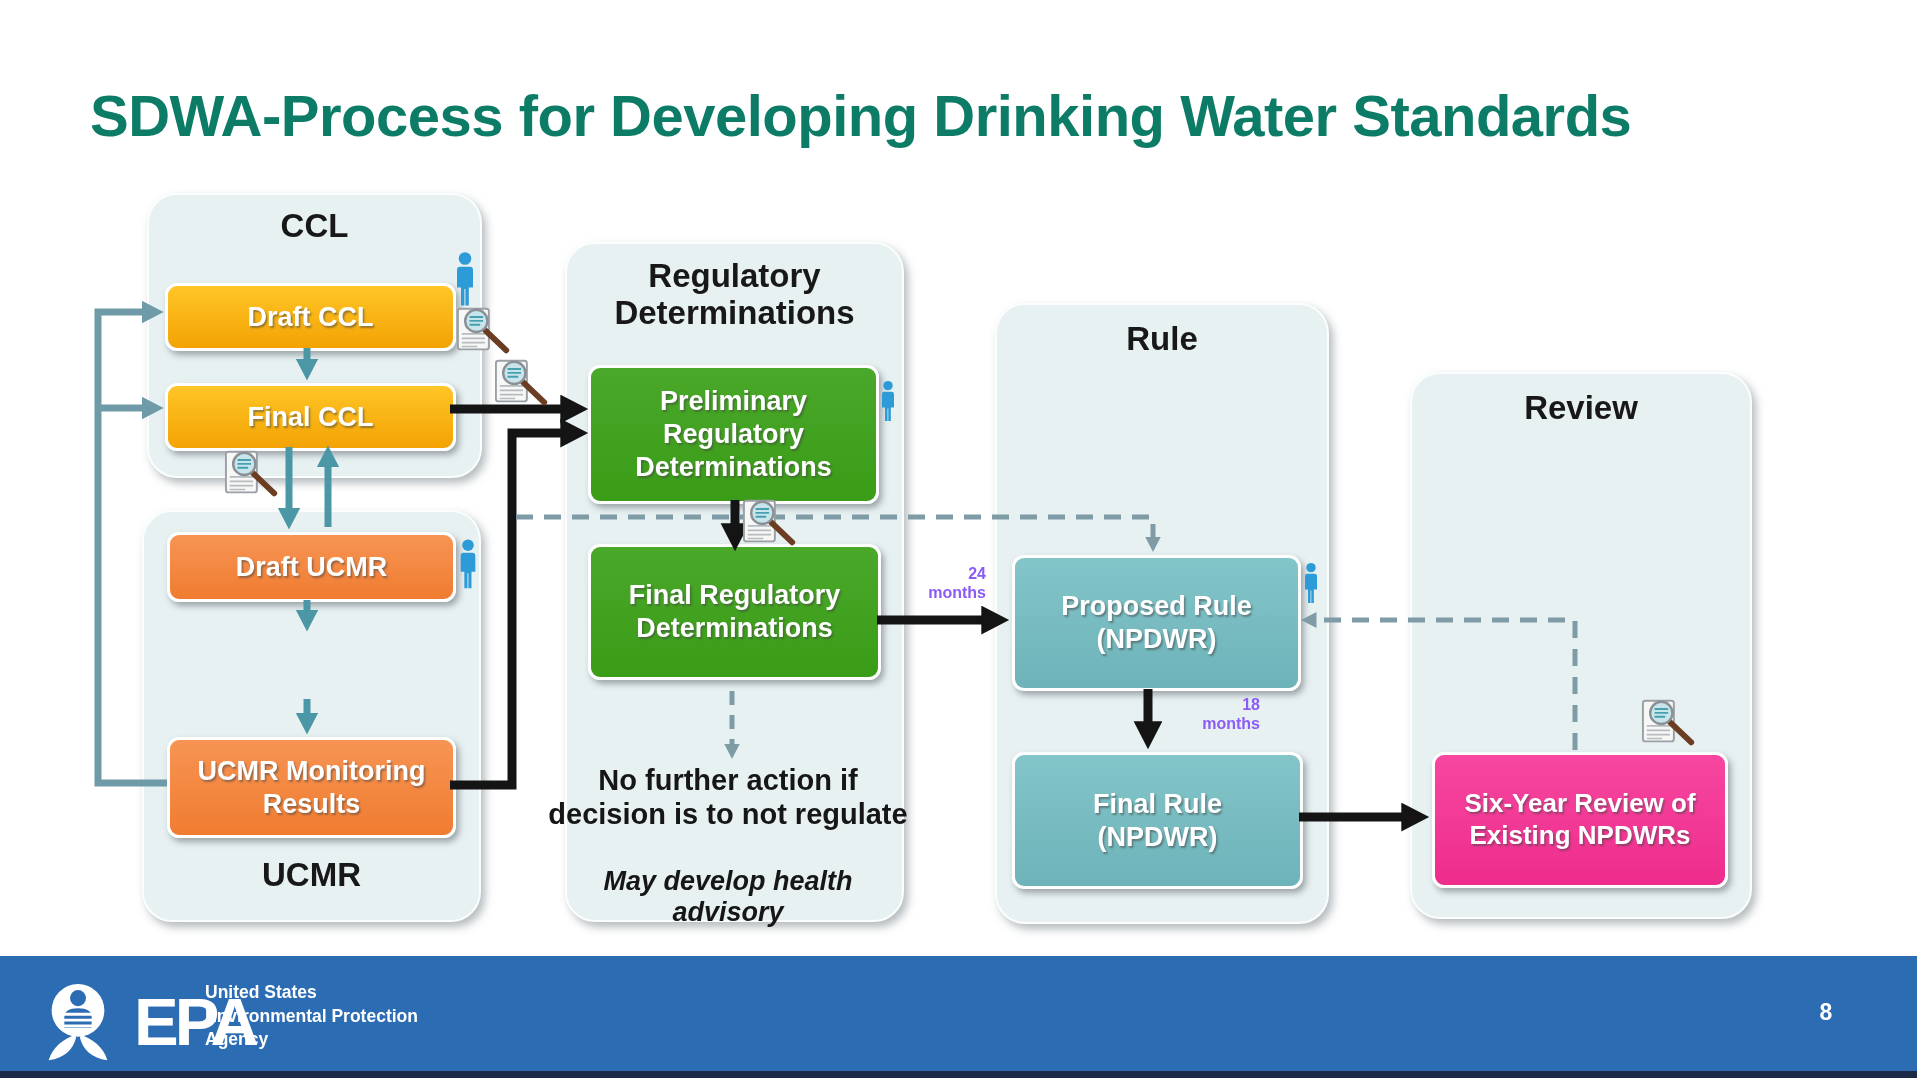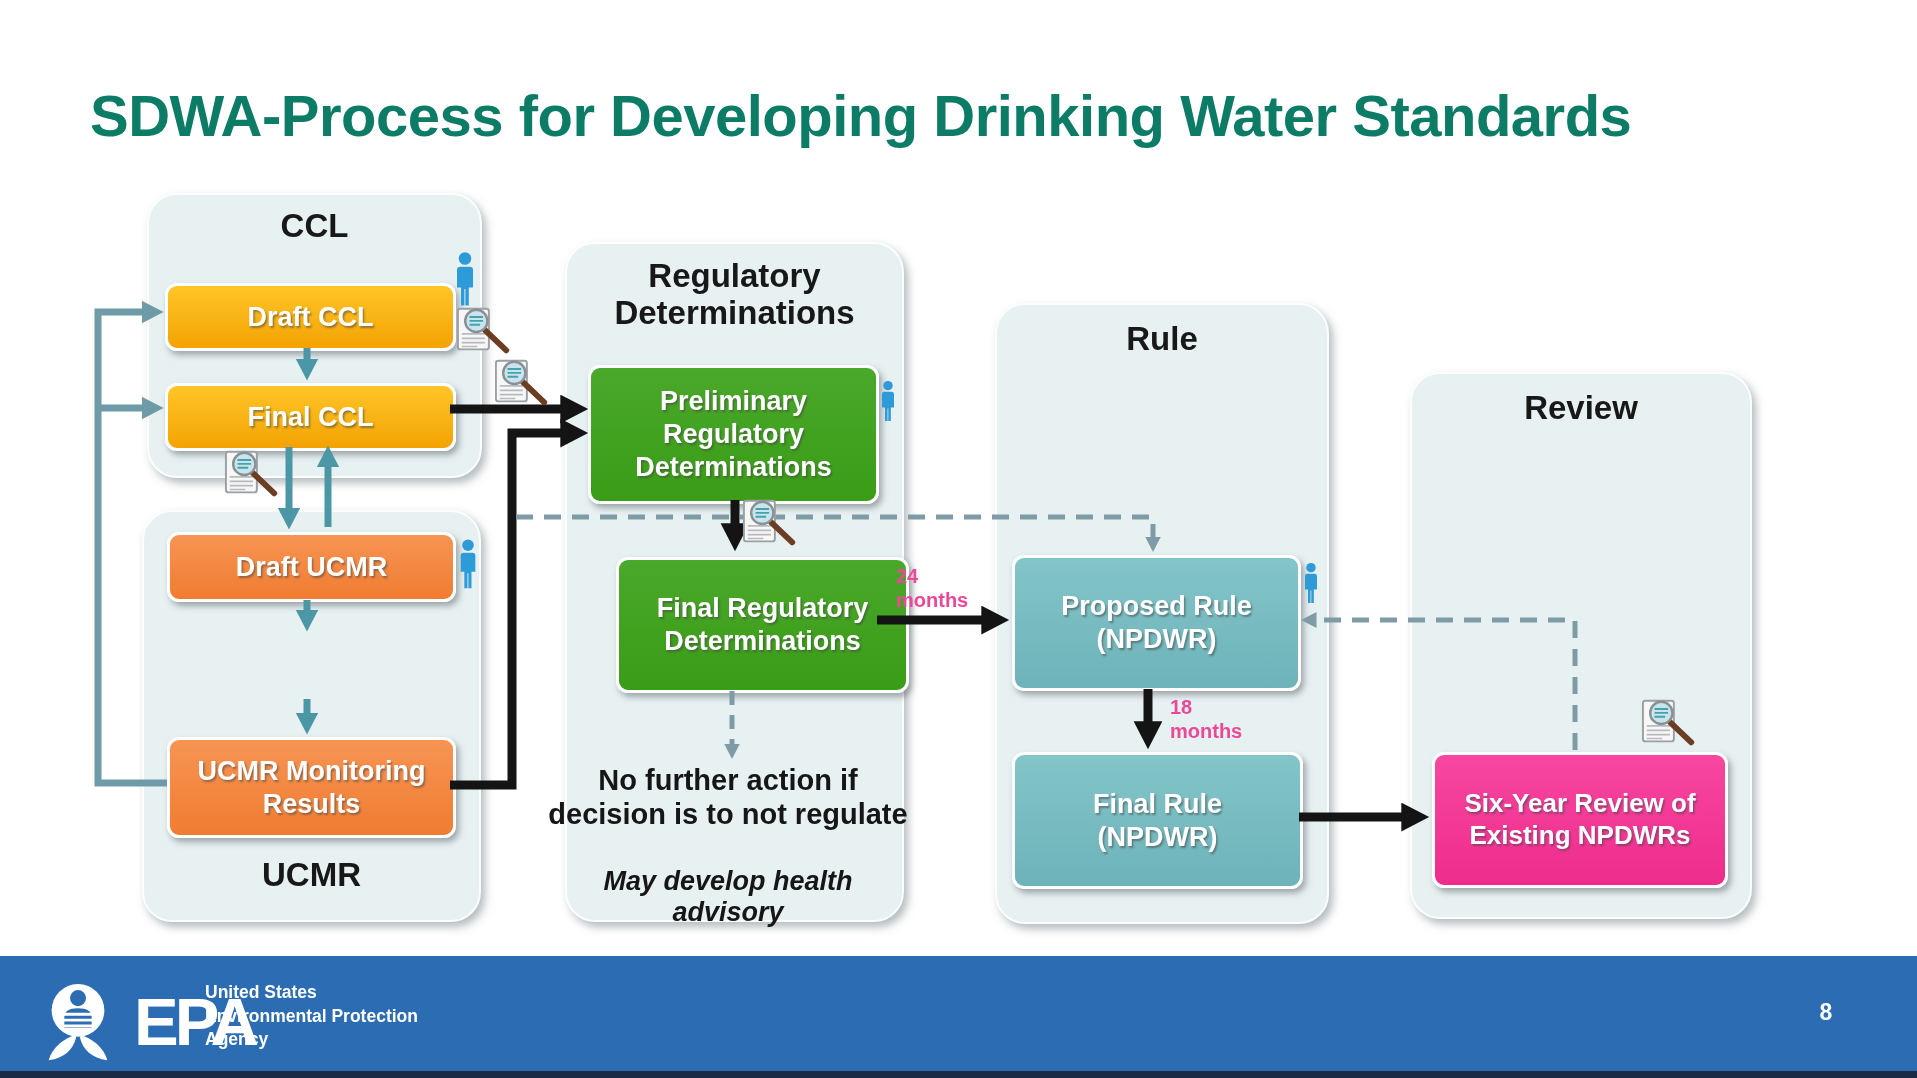--- a/index.html
+++ b/index.html
@@ -16,22 +16,22 @@
   .node{position:absolute;display:flex;align-items:center;justify-content:center;text-align:center;
         color:#fff;font-weight:700;font-size:27px;line-height:1.22;white-space:pre-line;
         border:3px solid #ffffff;border-radius:12px;box-shadow:3px 4px 6px rgba(80,90,95,.5);
         text-shadow:1.5px 2px 2px rgba(70,70,70,.55);}
   .node.yellow{background:linear-gradient(#ffc527,#f3a303);}
   .node.orange{background:linear-gradient(#f79454,#f07c30);}
   .node.green {background:linear-gradient(#4aa82a,#3a9c17);}
   .node.teal  {background:linear-gradient(#83c5c9,#6db3b9);}
   .node.pink  {background:linear-gradient(#f747a0,#ee2c8c);font-size:26px;}
   
-  .months{position:absolute;font-weight:700;color:#ec4899;font-size:20px;line-height:1.18;
-          text-align:left;white-space:pre-line;}
+  .months{position:absolute;font-weight:700;color:#8b5cf6;font-size:16px;line-height:1.18;
+          text-align:right;white-space:pre-line;}
   .noaction{position:absolute;left:547px;top:764px;width:362px;text-align:center;color:#161616;
             font-weight:700;font-size:29px;line-height:1.16;white-space:pre-line;}
   .advisory{position:absolute;left:547px;top:838px;width:362px;text-align:center;color:#161616;
             font-weight:700;font-style:italic;font-size:27px;margin-top:28px;}
   
   .overlay{position:absolute;left:0;top:0;pointer-events:none;}
   .icon{position:absolute;}
   
   .footer{position:absolute;left:0;top:956px;width:1917px;height:115px;background:#2c6cb3;}
   .footer-strip{position:absolute;left:0;top:1071px;width:1917px;height:7px;background:#1c2b45;}
@@ -65,21 +65,21 @@
   </div>
 
   <div class="node yellow" style="left:165px;top:283px;width:285px;height:62px;">Draft CCL</div>
   <div class="node orange" style="left:167px;top:532px;width:283px;height:64px;">Draft UCMR</div>
   <div class="node yellow" style="left:165px;top:383px;width:285px;height:62px;">Final CCL</div>
   <div class="node orange" style="left:167px;top:737px;width:283px;height:95px;">UCMR Monitoring
 Results</div>
   <div class="node green" style="left:588px;top:365px;width:285px;height:133px;">Preliminary
 Regulatory
 Determinations</div>
-  <div class="node green" style="left:588px;top:557px;width:287px;height:130px;margin-left:28px;">Final Regulatory
+  <div class="node green" style="left:588px;top:544px;width:287px;height:130px;">Final Regulatory
 Determinations</div>
   <div class="node teal" style="left:1012px;top:555px;width:283px;height:130px;">Proposed Rule
 (NPDWR)</div>
   <div class="node teal" style="left:1012px;top:752px;width:285px;height:131px;">Final Rule
 (NPDWR)</div>
   <div class="node pink" style="left:1432px;top:752px;width:290px;height:130px;">Six-Year Review of
 Existing NPDWRs</div>
 
   <div class="months" style="left:896px;top:565px;width:90px;">24
 months</div>

